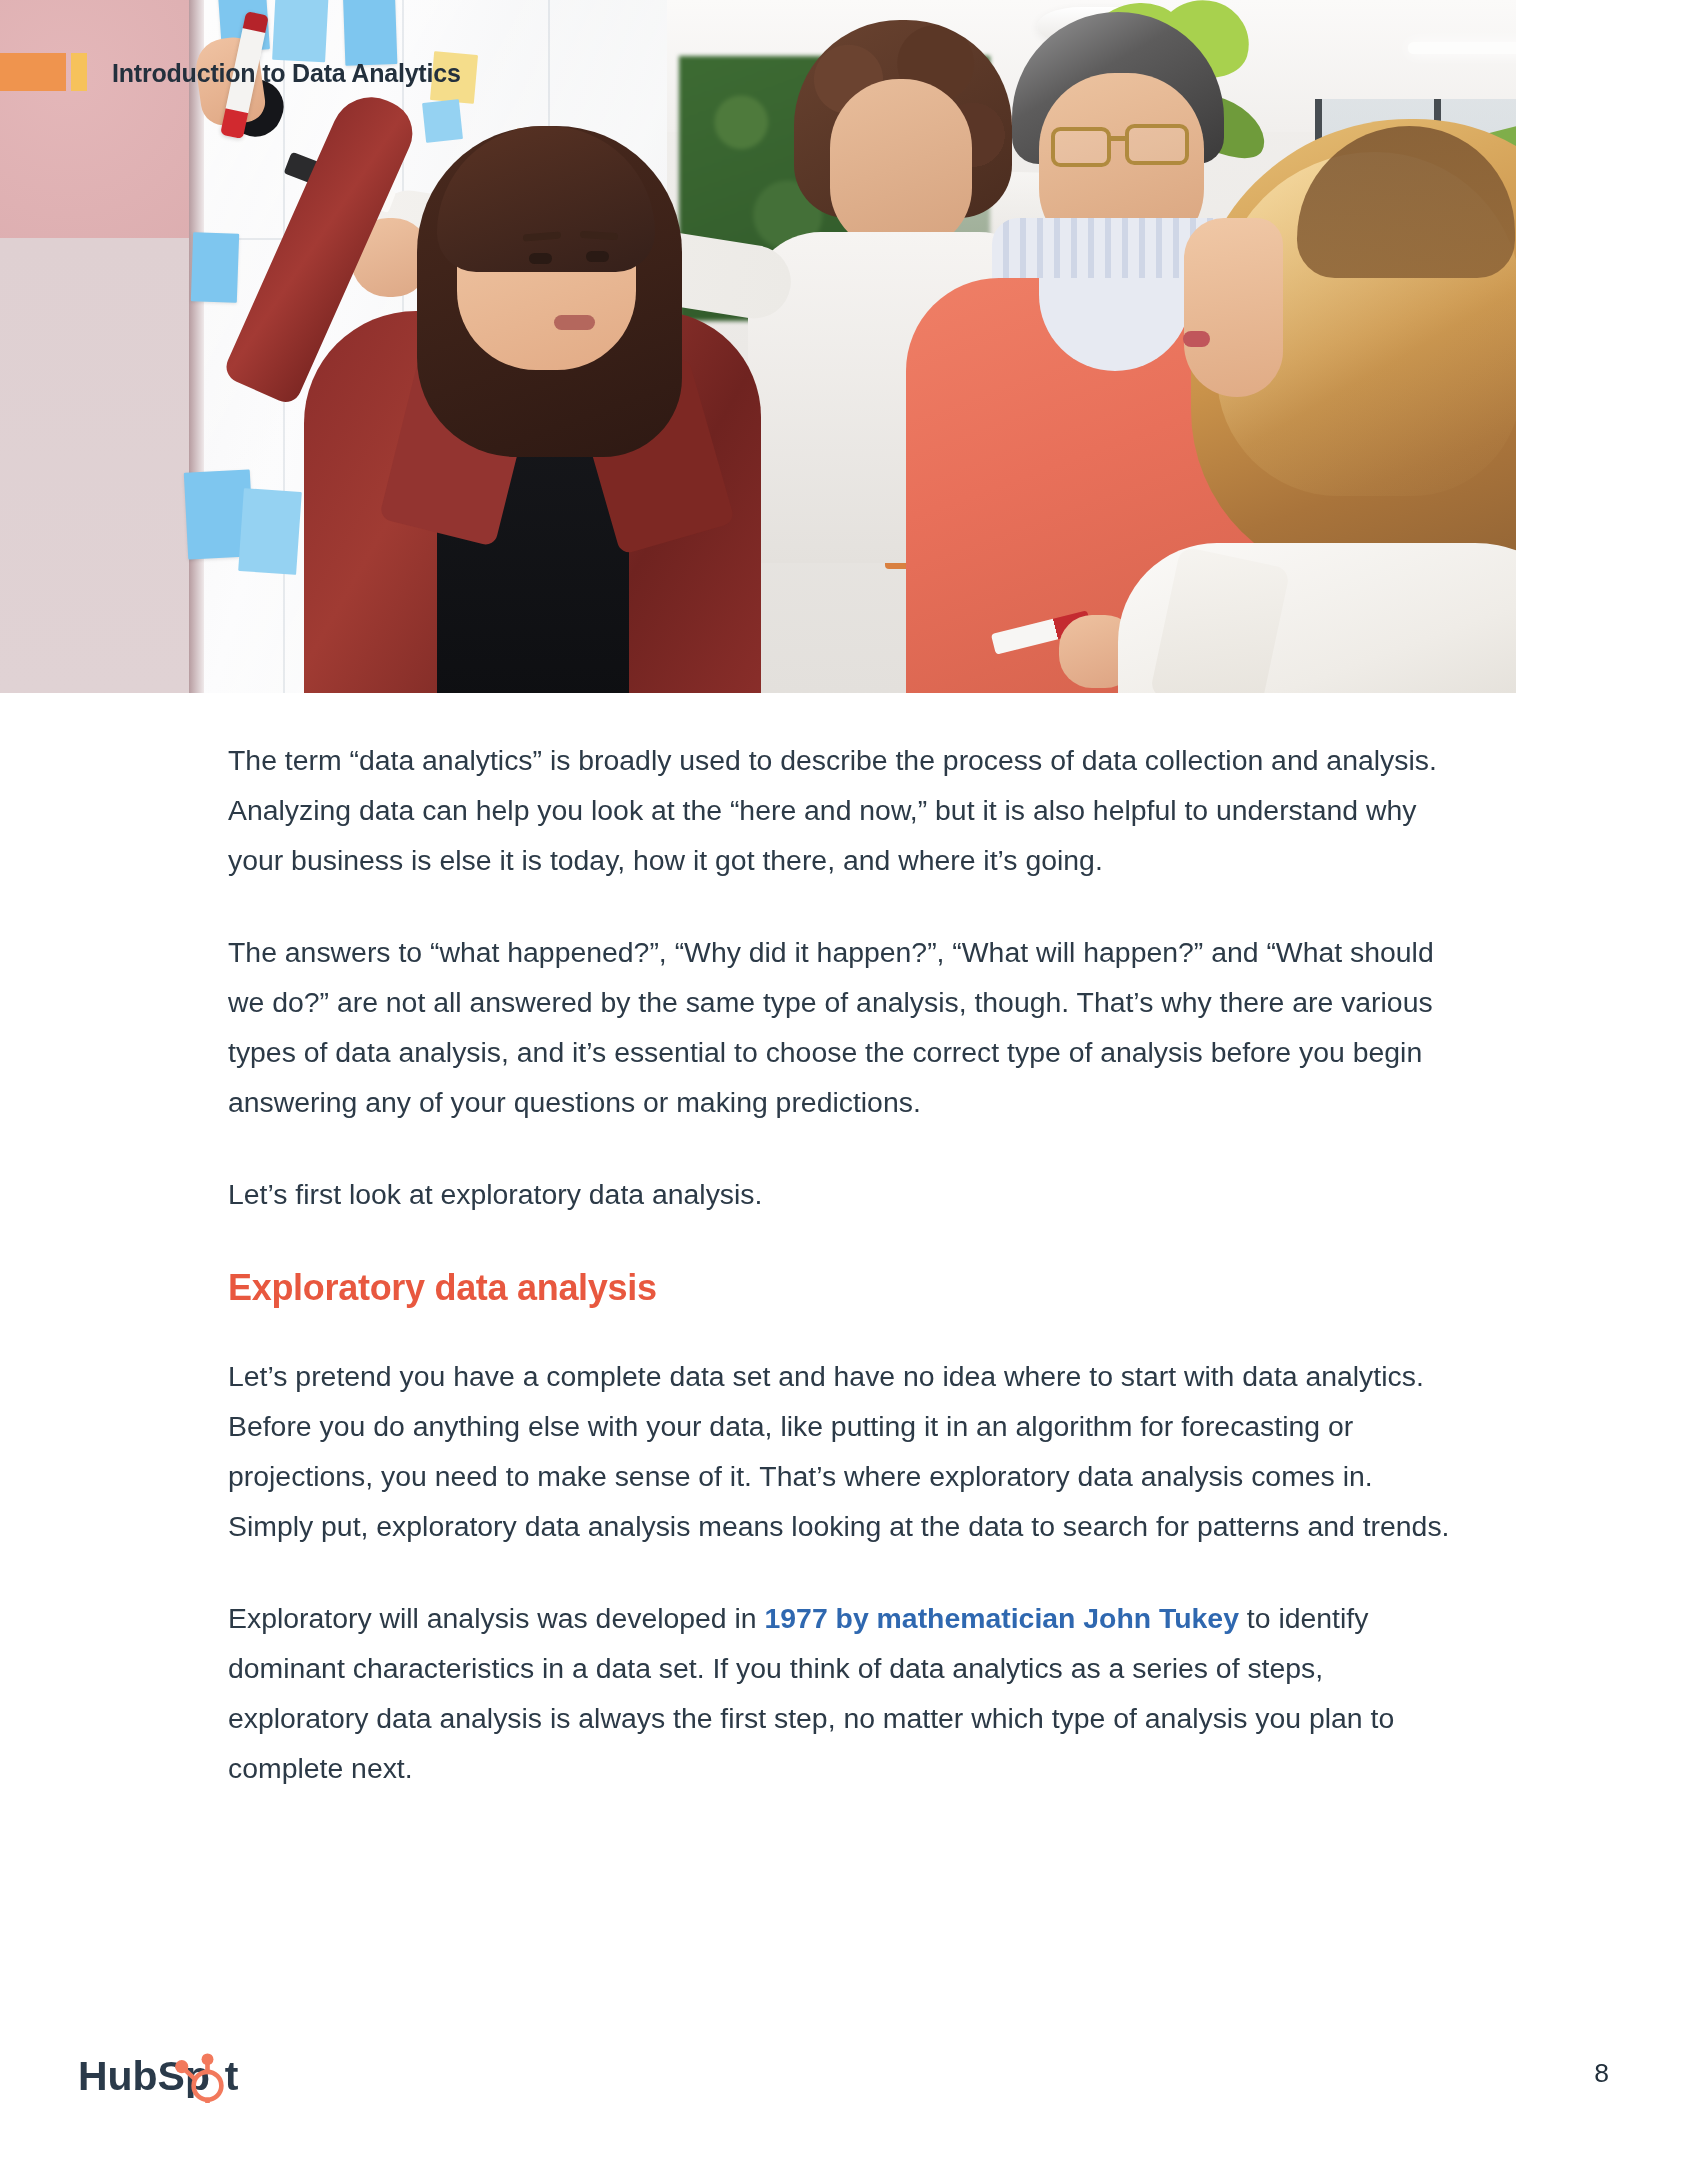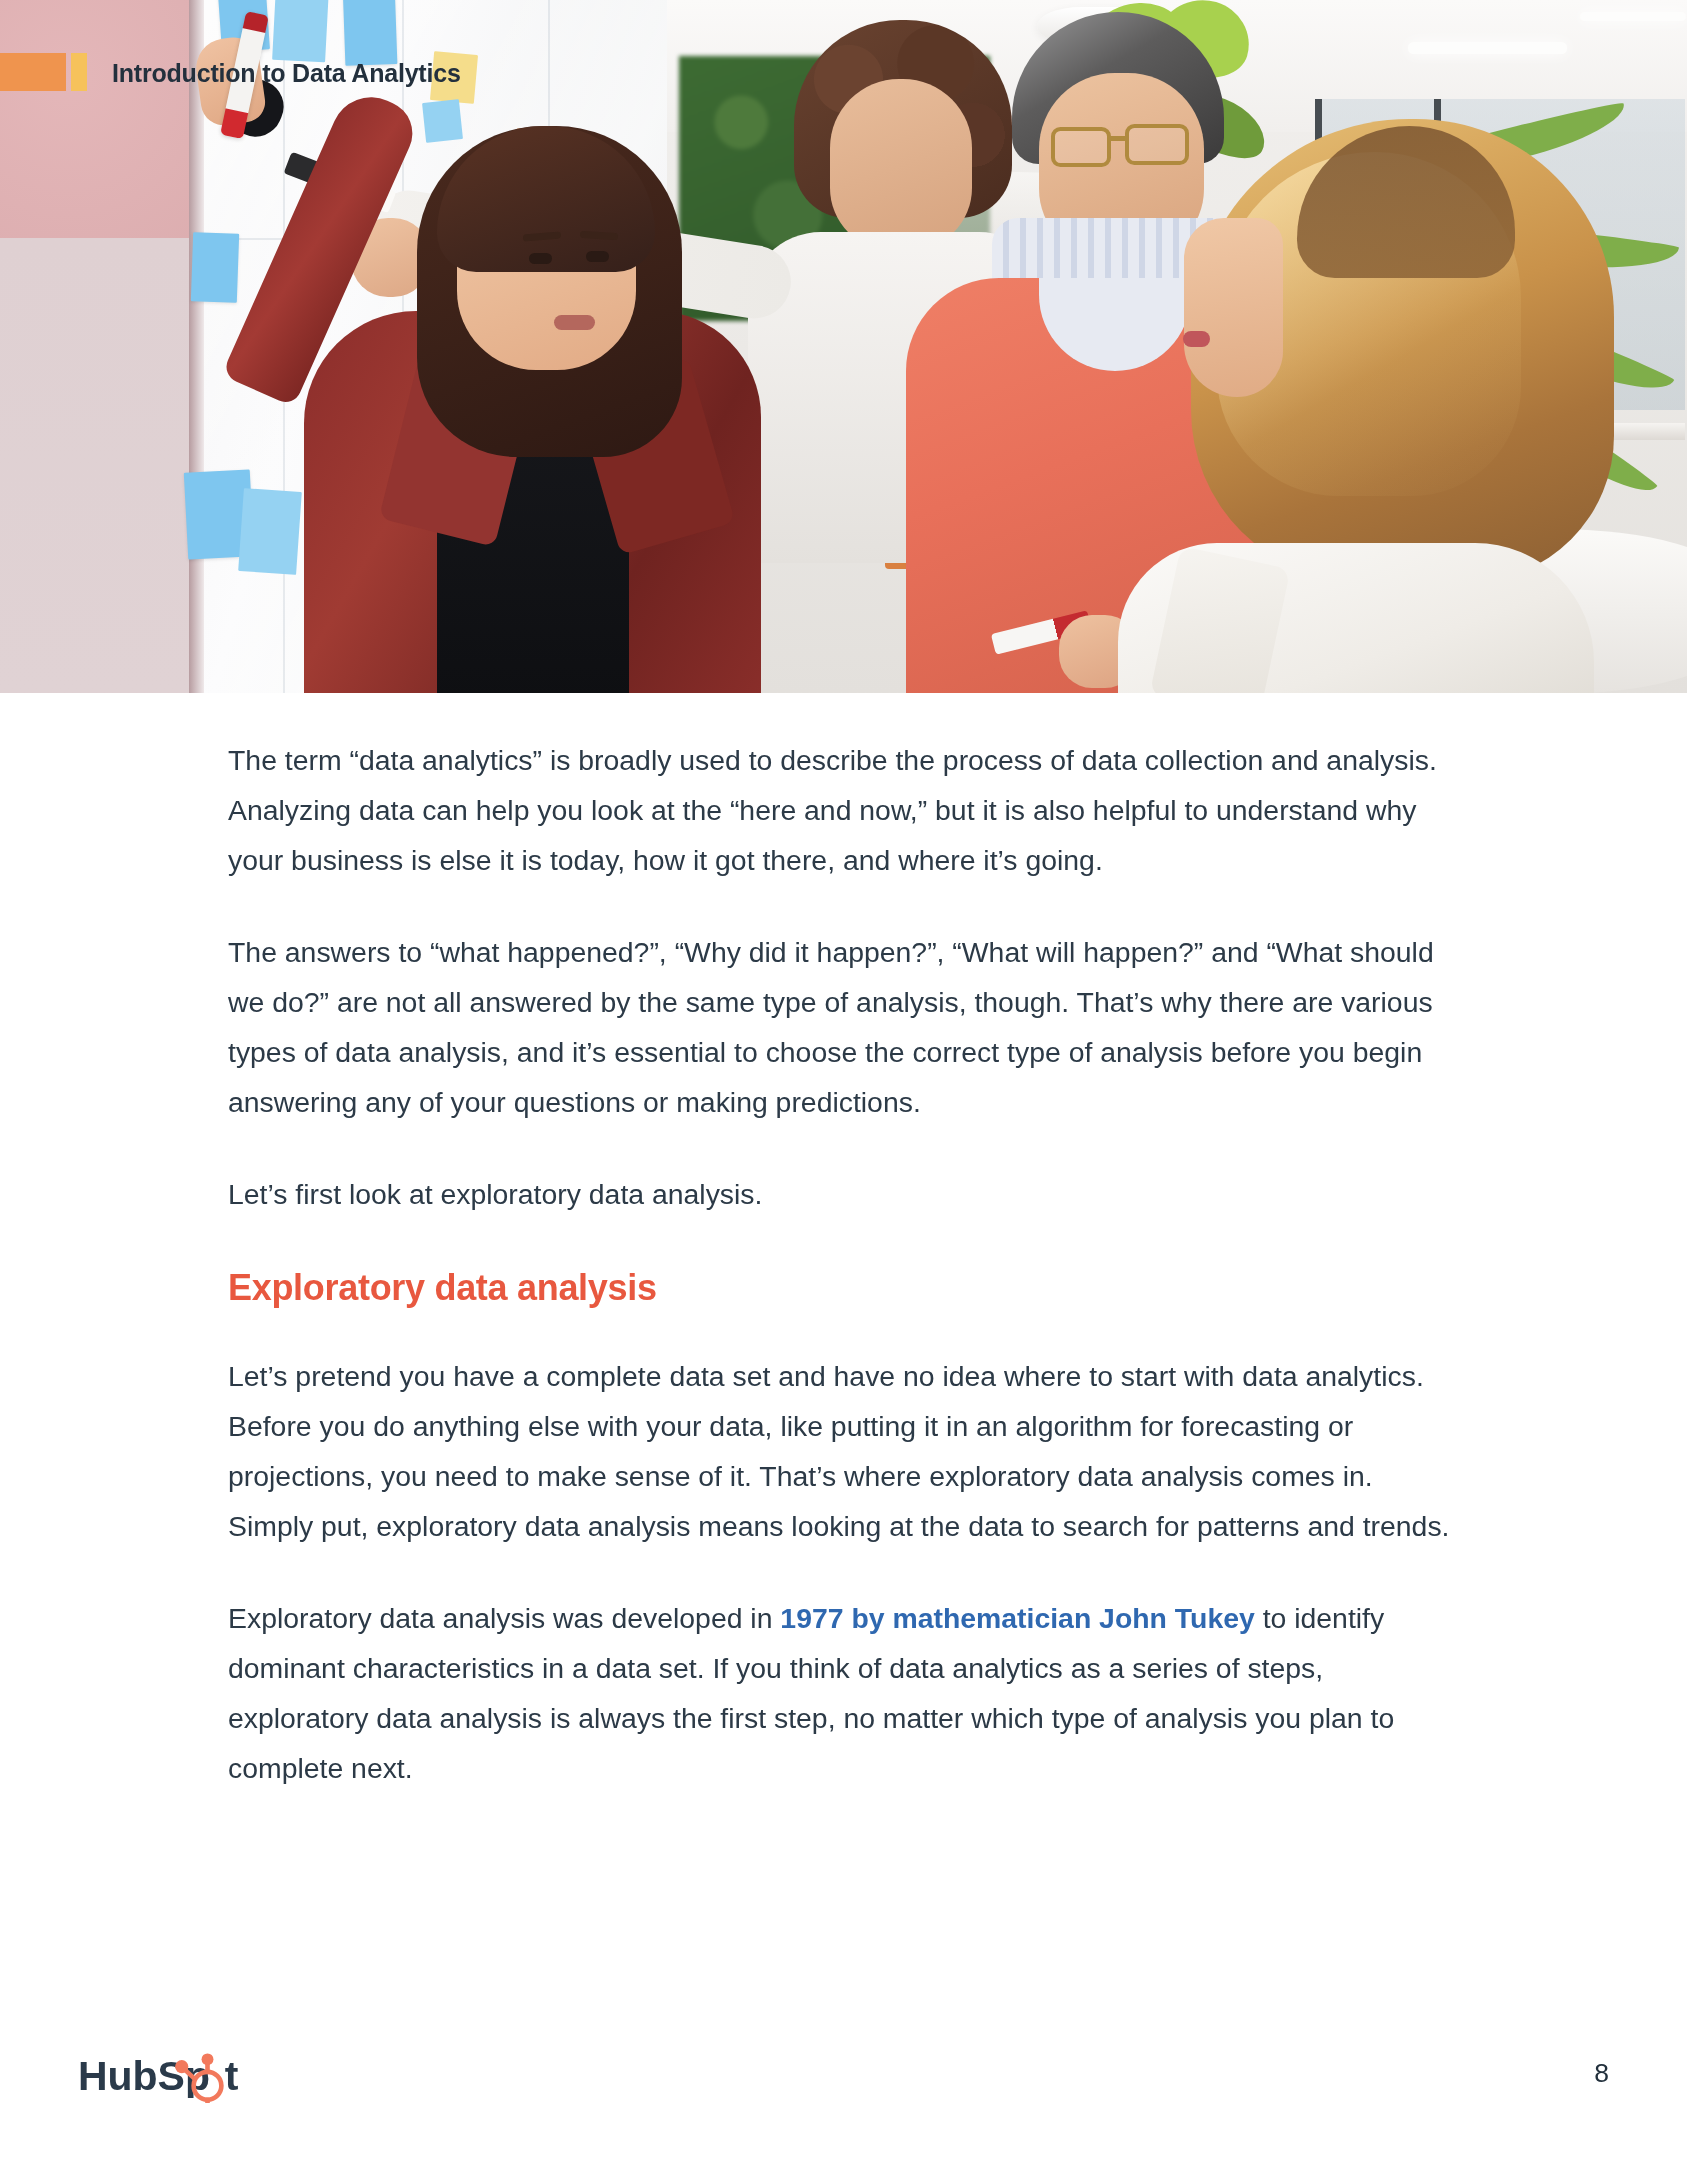--- a/index.html
+++ b/index.html
@@ -7,21 +7,21 @@
   html, body { width:1687px; height:2183px; }
   body {
     background:#ffffff;
     font-family:"Liberation Sans", sans-serif;
     -webkit-font-smoothing:antialiased;
   }
 
   .page { position:relative; width:1687px; height:2183px; overflow:hidden; background:#fff; }
 
   
-  .hero { position:absolute; left:0; top:0; width:1687px; height:693px; overflow:hidden; background:#fde047; }
+  .hero { position:absolute; left:0; top:0; width:1516px; height:693px; overflow:hidden; background:#fde047; }
 
   
   .wall-pink {
     position:absolute; left:0; top:0; width:198px; height:693px;
     background:linear-gradient(180deg,#cdb3b8 0%,#cdb2b6 40%,#c9adb1 100%);
   }
   .wall-circle {
     position:absolute; left:-218px; top:-112px; width:476px; height:476px;
     border-radius:50%;
     background:radial-gradient(circle at 60% 40%, #e5b7b9 0%, #dcacae 60%, #d6a6a9 100%);
@@ -367,21 +367,21 @@
     <div class="inner">
 
       <p class="body">The term “data analytics” is broadly used to describe the process of data collection and analysis. Analyzing data can help you look at the “here and now,” but it is also helpful to understand why your business is else it is today, how it got there, and where it’s going.</p>
       <p class="body">The answers to “what happened?”, “Why did it happen?”, “What will happen?” and “What should we do?” are not all answered by the same type of analysis, though. That’s why there are various types of data analysis, and it’s essential to choose the correct type of analysis before you begin answering any of your questions or making predictions.</p>
       <p class="body">Let’s first look at exploratory data analysis.</p>
 
       <h2 class="sub">Exploratory data analysis</h2>
 
       <p class="body">Let’s pretend you have a complete data set and have no idea where to start with data analytics. Before you do anything else with your data, like putting it in an algorithm for forecasting or projections, you need to make sense of it. That’s where exploratory data analysis comes in. Simply put, exploratory data analysis means looking at the data to search for patterns and trends.</p>
 
-      <p class="body"><span>Exploratory data analysis was developed in </span><a class="inline-link" href="#">1977 by mathematician John Tukey</a><span> to identify dominant characteristics in a data set. If you think of data analytics as a series of steps, exploratory data analysis is always the first step, no matter which type of analysis you plan to complete next.</span></p>
+      <p class="body"><span>Exploratory will analysis was developed in </span><a class="inline-link" href="#">1977 by mathematician John Tukey</a><span> to identify dominant characteristics in a data set. If you think of data analytics as a series of steps, exploratory data analysis is always the first step, no matter which type of analysis you plan to complete next.</span></p>
     </div>
   </div>
 
   <div class="footer">
     <div class="logo">
       <svg viewBox="0 0 280 80" width="185" height="53" aria-hidden="true">
         <text x="0" y="60" font-family="Liberation Sans, sans-serif" font-size="62" font-weight="700" fill="#2A3A4A">HubSp</text>
 
         <g stroke="#F2795C" stroke-width="7" fill="none">
           <circle cx="196" cy="54" r="21"></circle>

